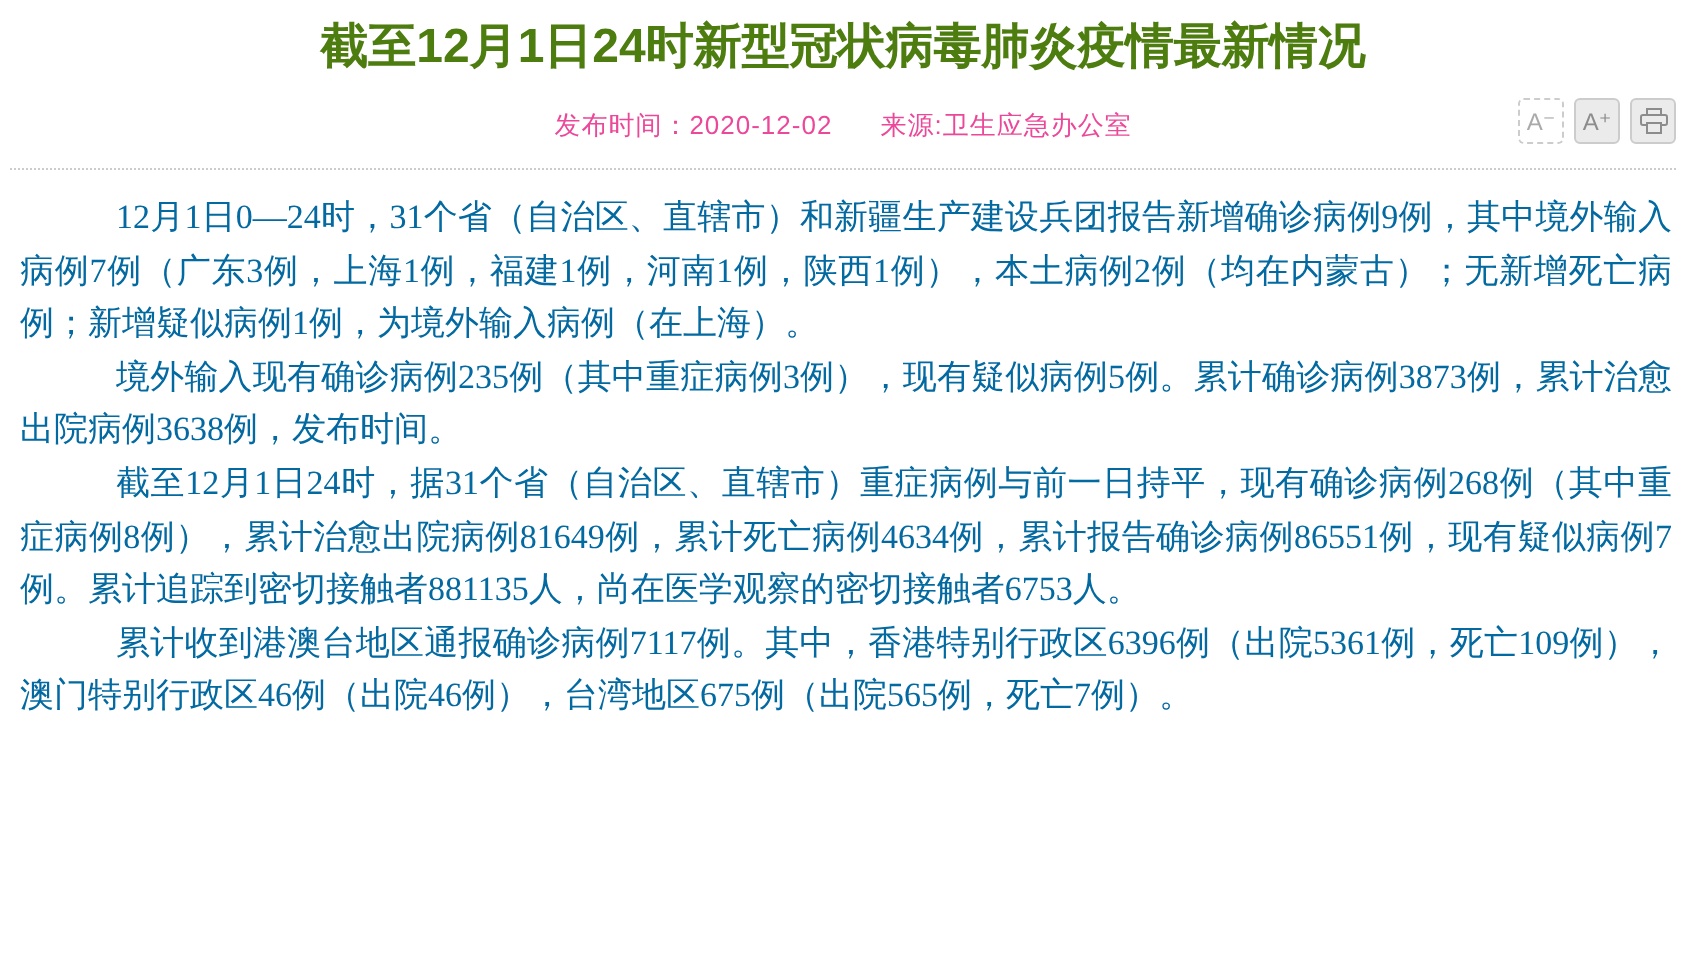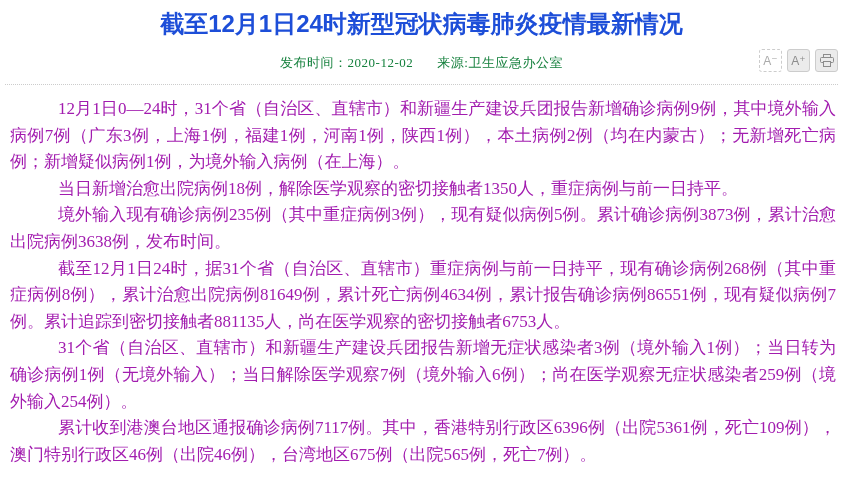--- a/index.html
+++ b/index.html
@@ -16,33 +16,33 @@
     box-sizing: border-box;
   }
   .title {
     margin: 0;
     padding-top: 9px;
     text-align: center;
     font-family: "Liberation Sans", "DejaVu Sans", sans-serif;
     font-size: 24px;
     line-height: 30px;
     font-weight: bold;
-    color: #1d4ed8;
+    color: #4d7c0f;
   }
   .meta-row {
     position: relative;
     margin-top: 12px;
     height: 23px;
   }
   .meta-center {
     text-align: center;
-    font-family: Liberation Serif, serif;
+    font-family: Liberation Sans, sans-serif;
     font-size: 13px;
     line-height: 23px;
-    color: #15803d;
+    color: #ec4899;
     letter-spacing: 0.5px;
   }
   .meta-gap {
     display: inline-block;
     width: 24px;
   }
   .toolbar {
     position: absolute;
     right: 5px;
     top: -2px;
@@ -74,21 +74,21 @@
     border: none;
     border-top: 1px dotted #cccccc;
     margin: 10px 5px 0 5px;
   }
   .article {
     margin-top: 11px;
     padding: 0 7px 0 10px;
     font-family: "Liberation Serif", "DejaVu Serif", serif;
     font-size: 17px;
     line-height: 26.6px;
-    color: #a21caf;
+    color: #0369a1;
     text-align: justify;
   }
   .article p {
     margin: 0;
     text-indent: 48px;
   }
 </style>
 </head>
 <body>
 
@@ -113,20 +113,18 @@
           </svg>
         </span>
       </button>
     </div>
   </div>
 
   <hr class="separator">
 
   <div class="article">
     <p>12月1日0—24时，31个省（自治区、直辖市）和新疆生产建设兵团报告新增确诊病例9例，其中境外输入病例7例（广东3例，上海1例，福建1例，河南1例，陕西1例），本土病例2例（均在内蒙古）；无新增死亡病例；新增疑似病例1例，为境外输入病例（在上海）。</p>
-    <p>当日新增治愈出院病例18例，解除医学观察的密切接触者1350人，重症病例与前一日持平。</p>
     <p>境外输入现有确诊病例235例（其中重症病例3例），现有疑似病例5例。累计确诊病例3873例，累计治愈出院病例3638例，发布时间。</p>
     <p>截至12月1日24时，据31个省（自治区、直辖市）重症病例与前一日持平，现有确诊病例268例（其中重症病例8例），累计治愈出院病例81649例，累计死亡病例4634例，累计报告确诊病例86551例，现有疑似病例7例。累计追踪到密切接触者881135人，尚在医学观察的密切接触者6753人。</p>
-    <p>31个省（自治区、直辖市）和新疆生产建设兵团报告新增无症状感染者3例（境外输入1例）；当日转为确诊病例1例（无境外输入）；当日解除医学观察7例（境外输入6例）；尚在医学观察无症状感染者259例（境外输入254例）。</p>
     <p>累计收到港澳台地区通报确诊病例7117例。其中，香港特别行政区6396例（出院5361例，死亡109例），澳门特别行政区46例（出院46例），台湾地区675例（出院565例，死亡7例）。</p>
   </div>
 
 </div>
 
 </body></html>

